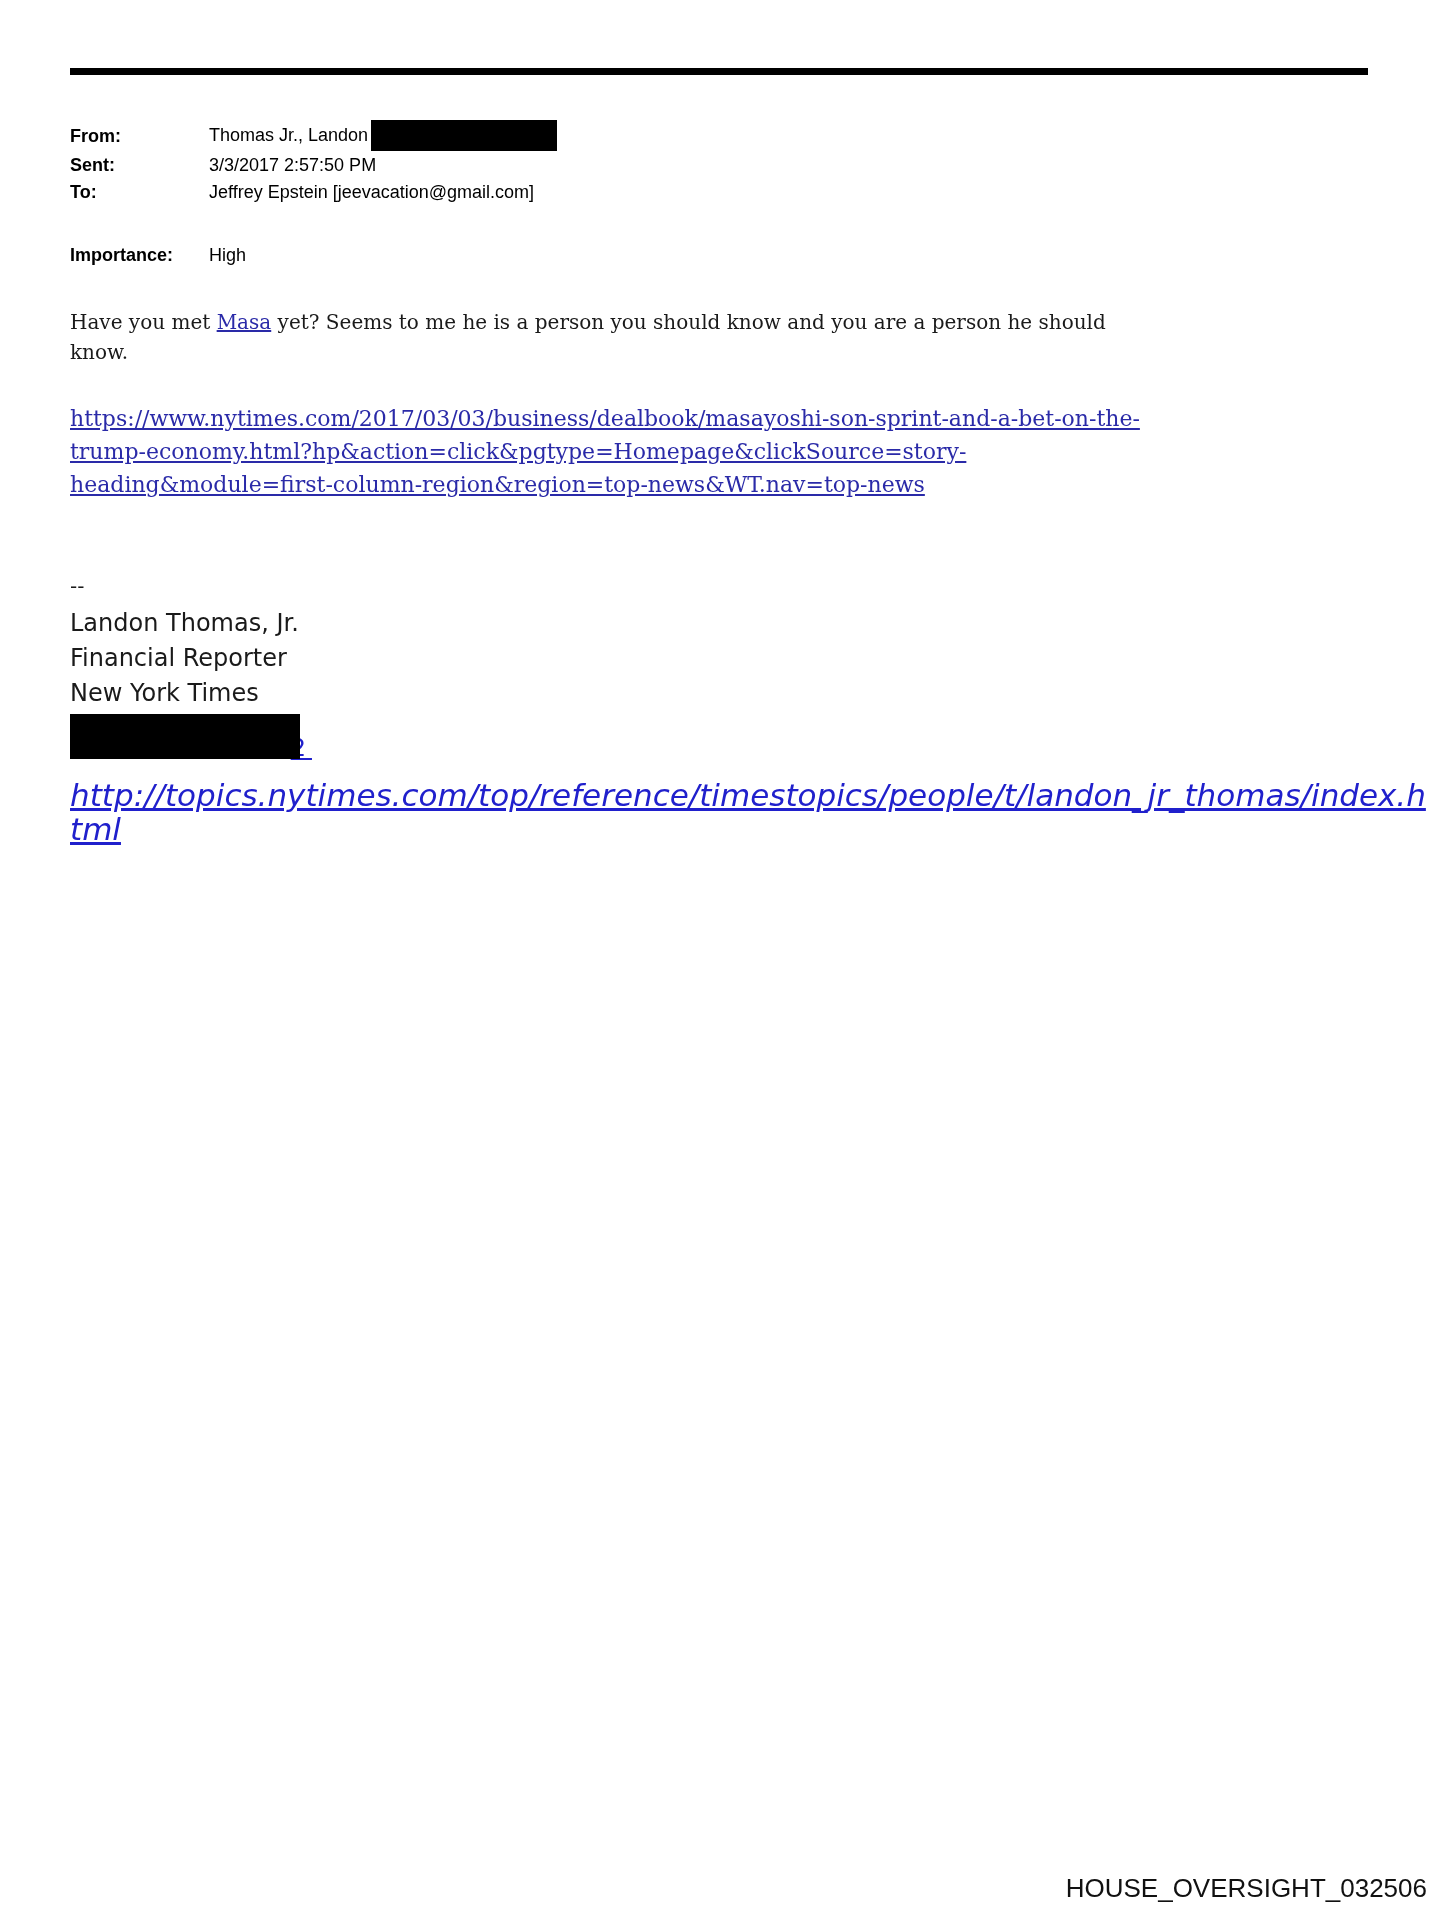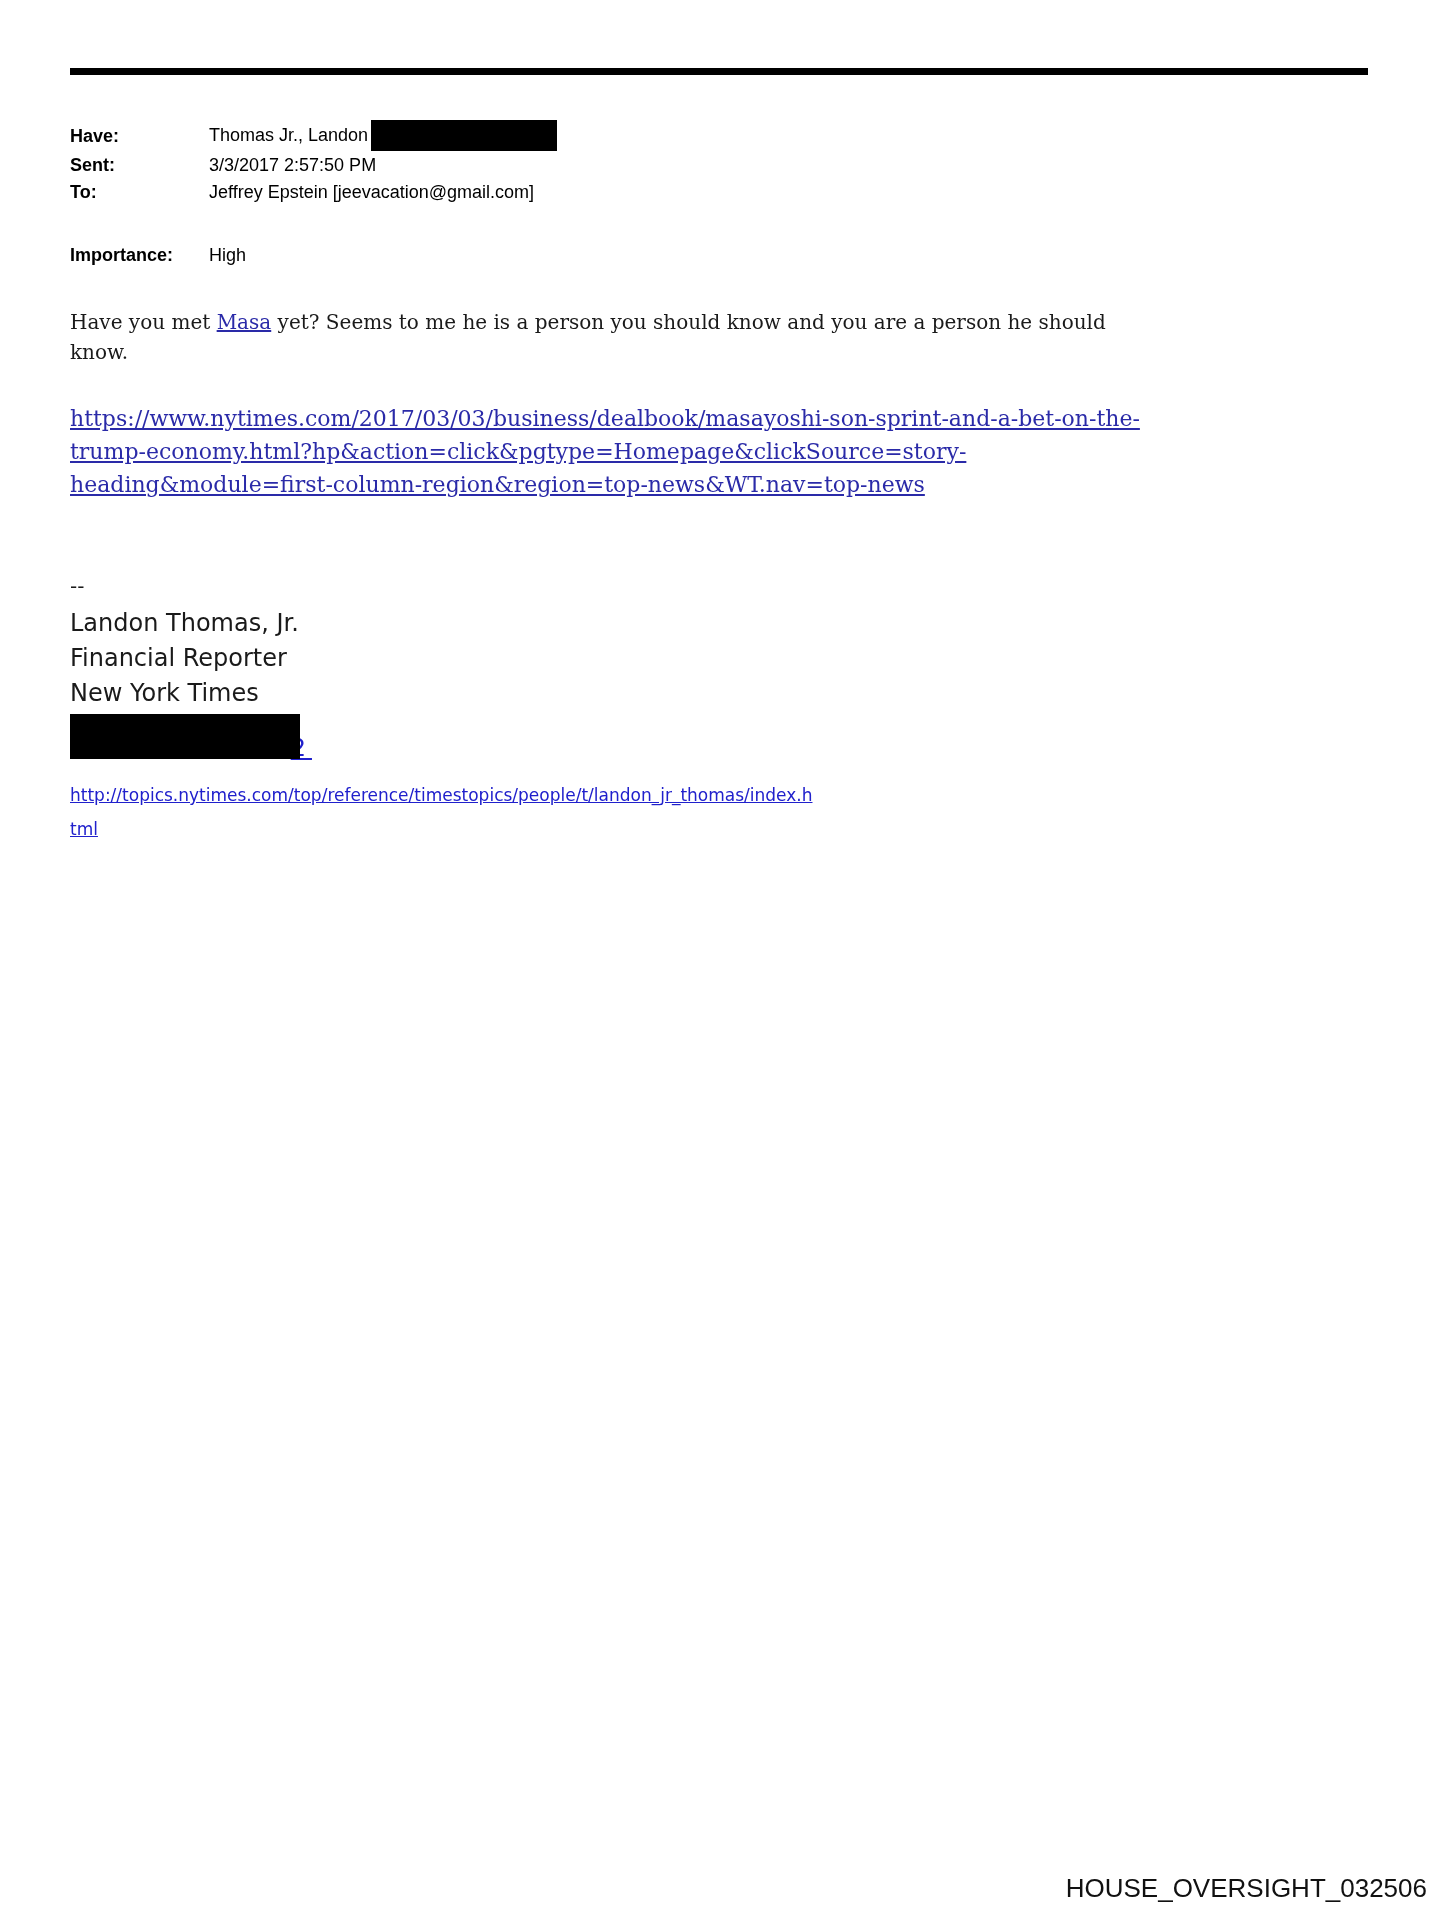--- a/index.html
+++ b/index.html
@@ -111,22 +111,23 @@
     top: 0;
     left: 0;
     width: 230px;
     height: 45px;
     background: #000;
   }
 
   .profile-url-block {
     margin-top: 6px;
     font-family: "DejaVu Sans", sans-serif;
-    font-size: 17px;
+    font-size: 31px;
     line-height: 34px;
+    font-style: italic;
   }
   .sans-link {
     color: #2020cc;
     text-decoration: underline;
   }
   .profile-url-block .url-line { display: block; }
 
   
   .bates-footer {
     position: absolute;
@@ -140,21 +141,21 @@
 </head>
 <body>
 
 <div class="page">
   <div class="content">
 
     <div class="top-rule"></div>
 
     <div class="header-block">
       <div class="hdr-row">
-        <span class="hdr-label">Have:</span>
+        <span class="hdr-label">From:</span>
         <span class="hdr-value"><span>Thomas Jr., Landon</span><span class="from-redaction"></span></span>
       </div>
       <div class="hdr-row">
         <span class="hdr-label">Sent:</span>
         <span class="hdr-value">3/3/2017 2:57:50 PM</span>
       </div>
       <div class="hdr-row">
         <span class="hdr-label">To:</span>
         <span class="hdr-value">Jeffrey Epstein [jeevacation@gmail.com]</span>
       </div>

